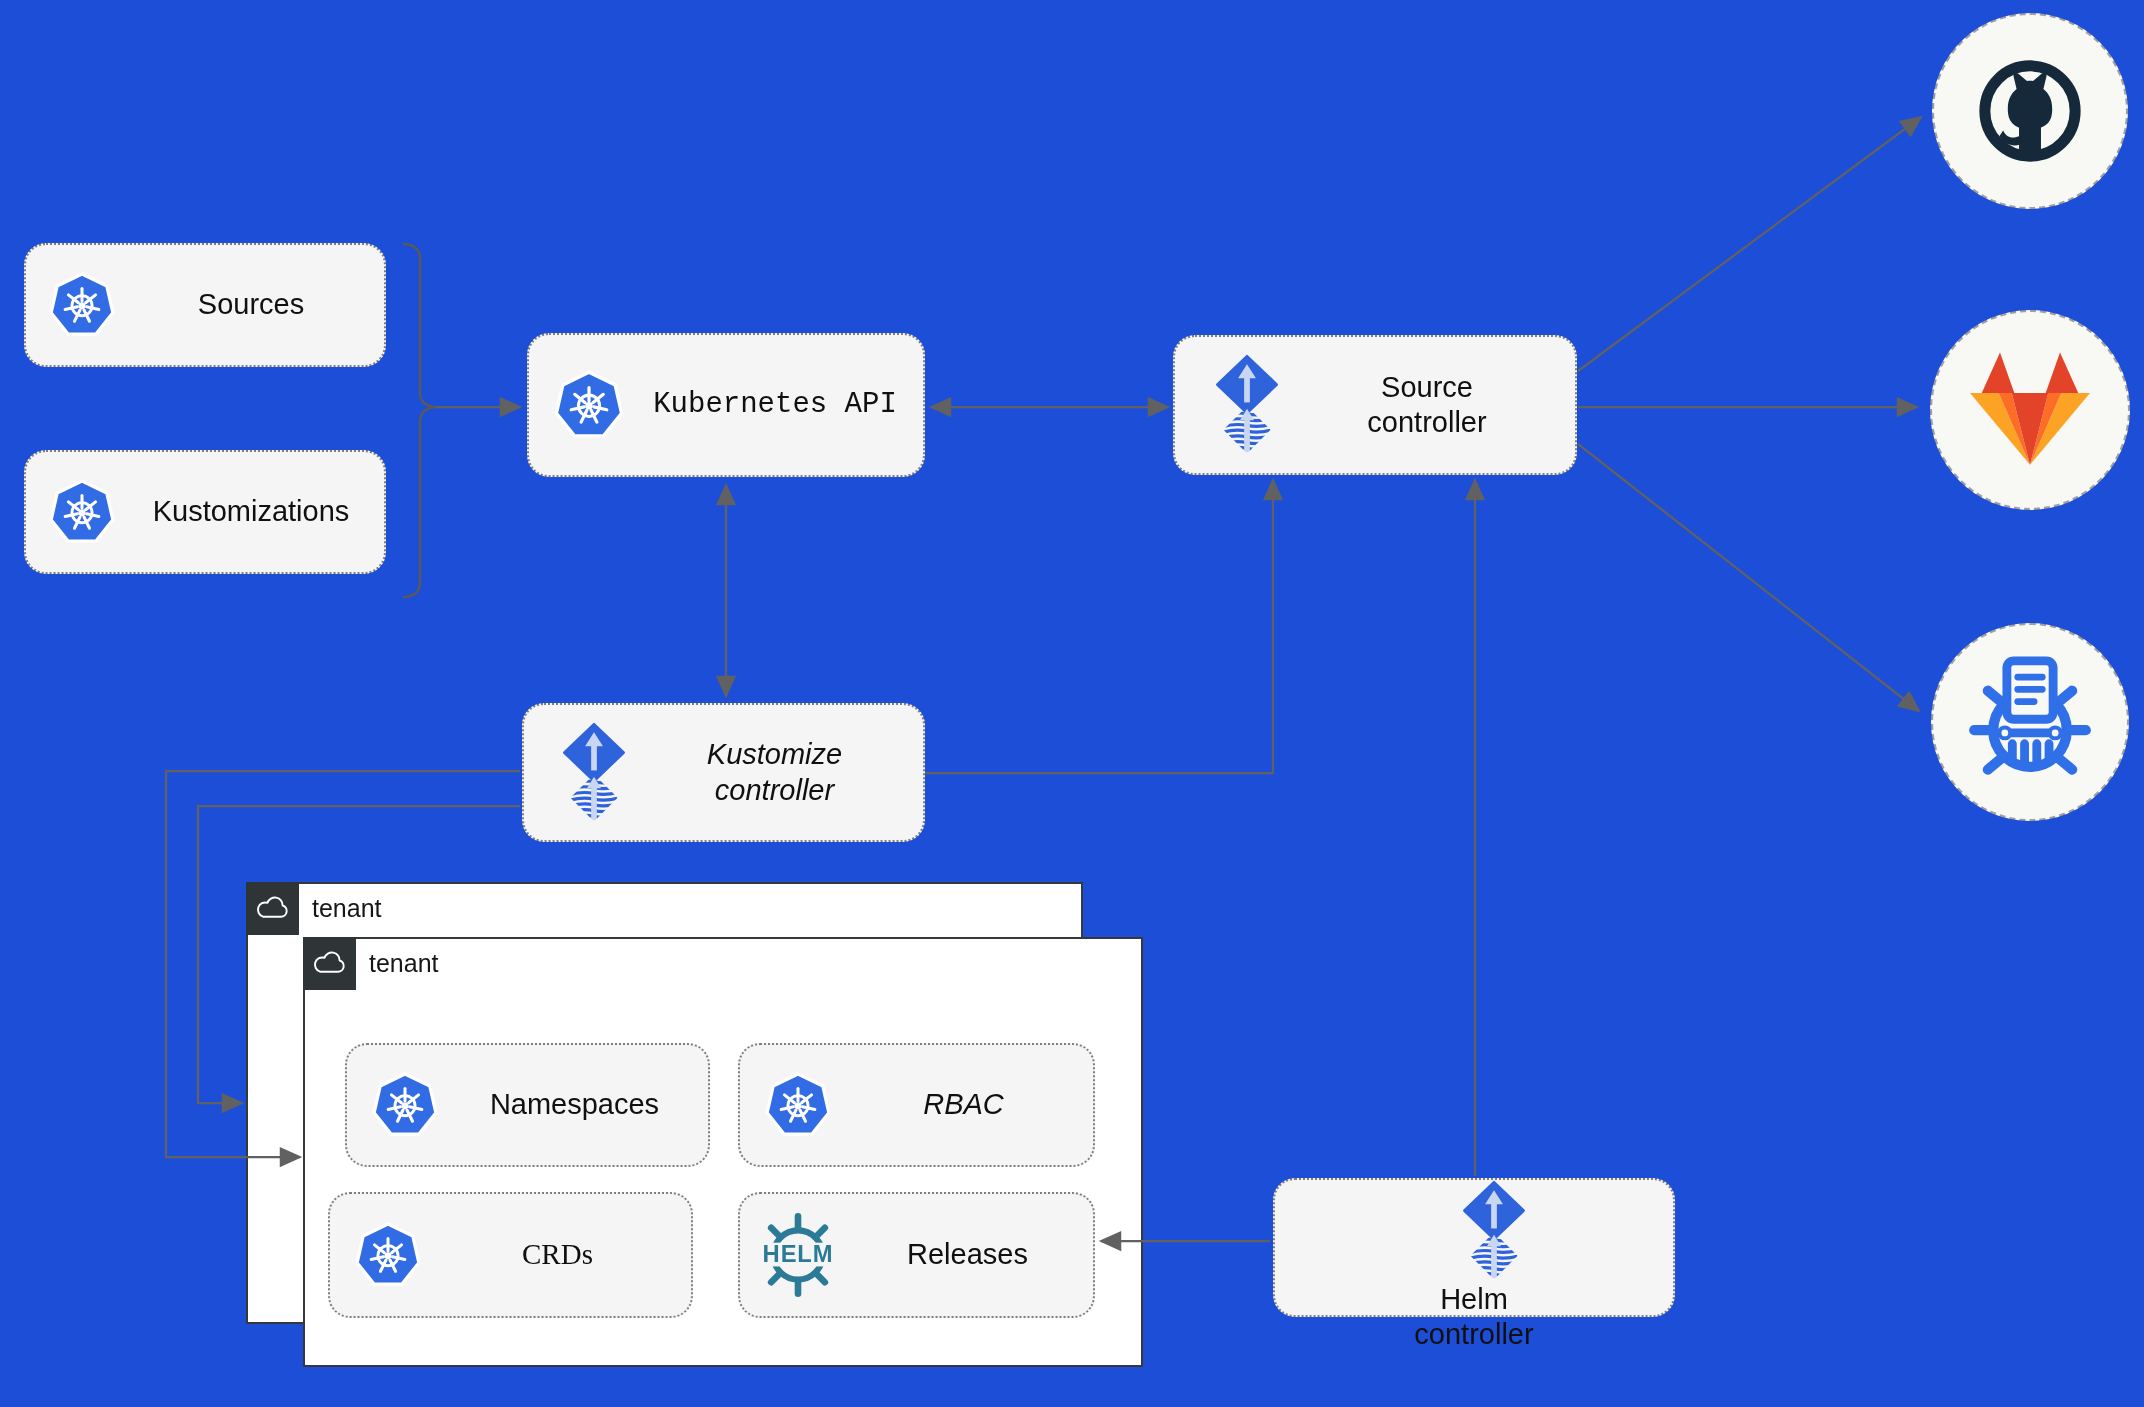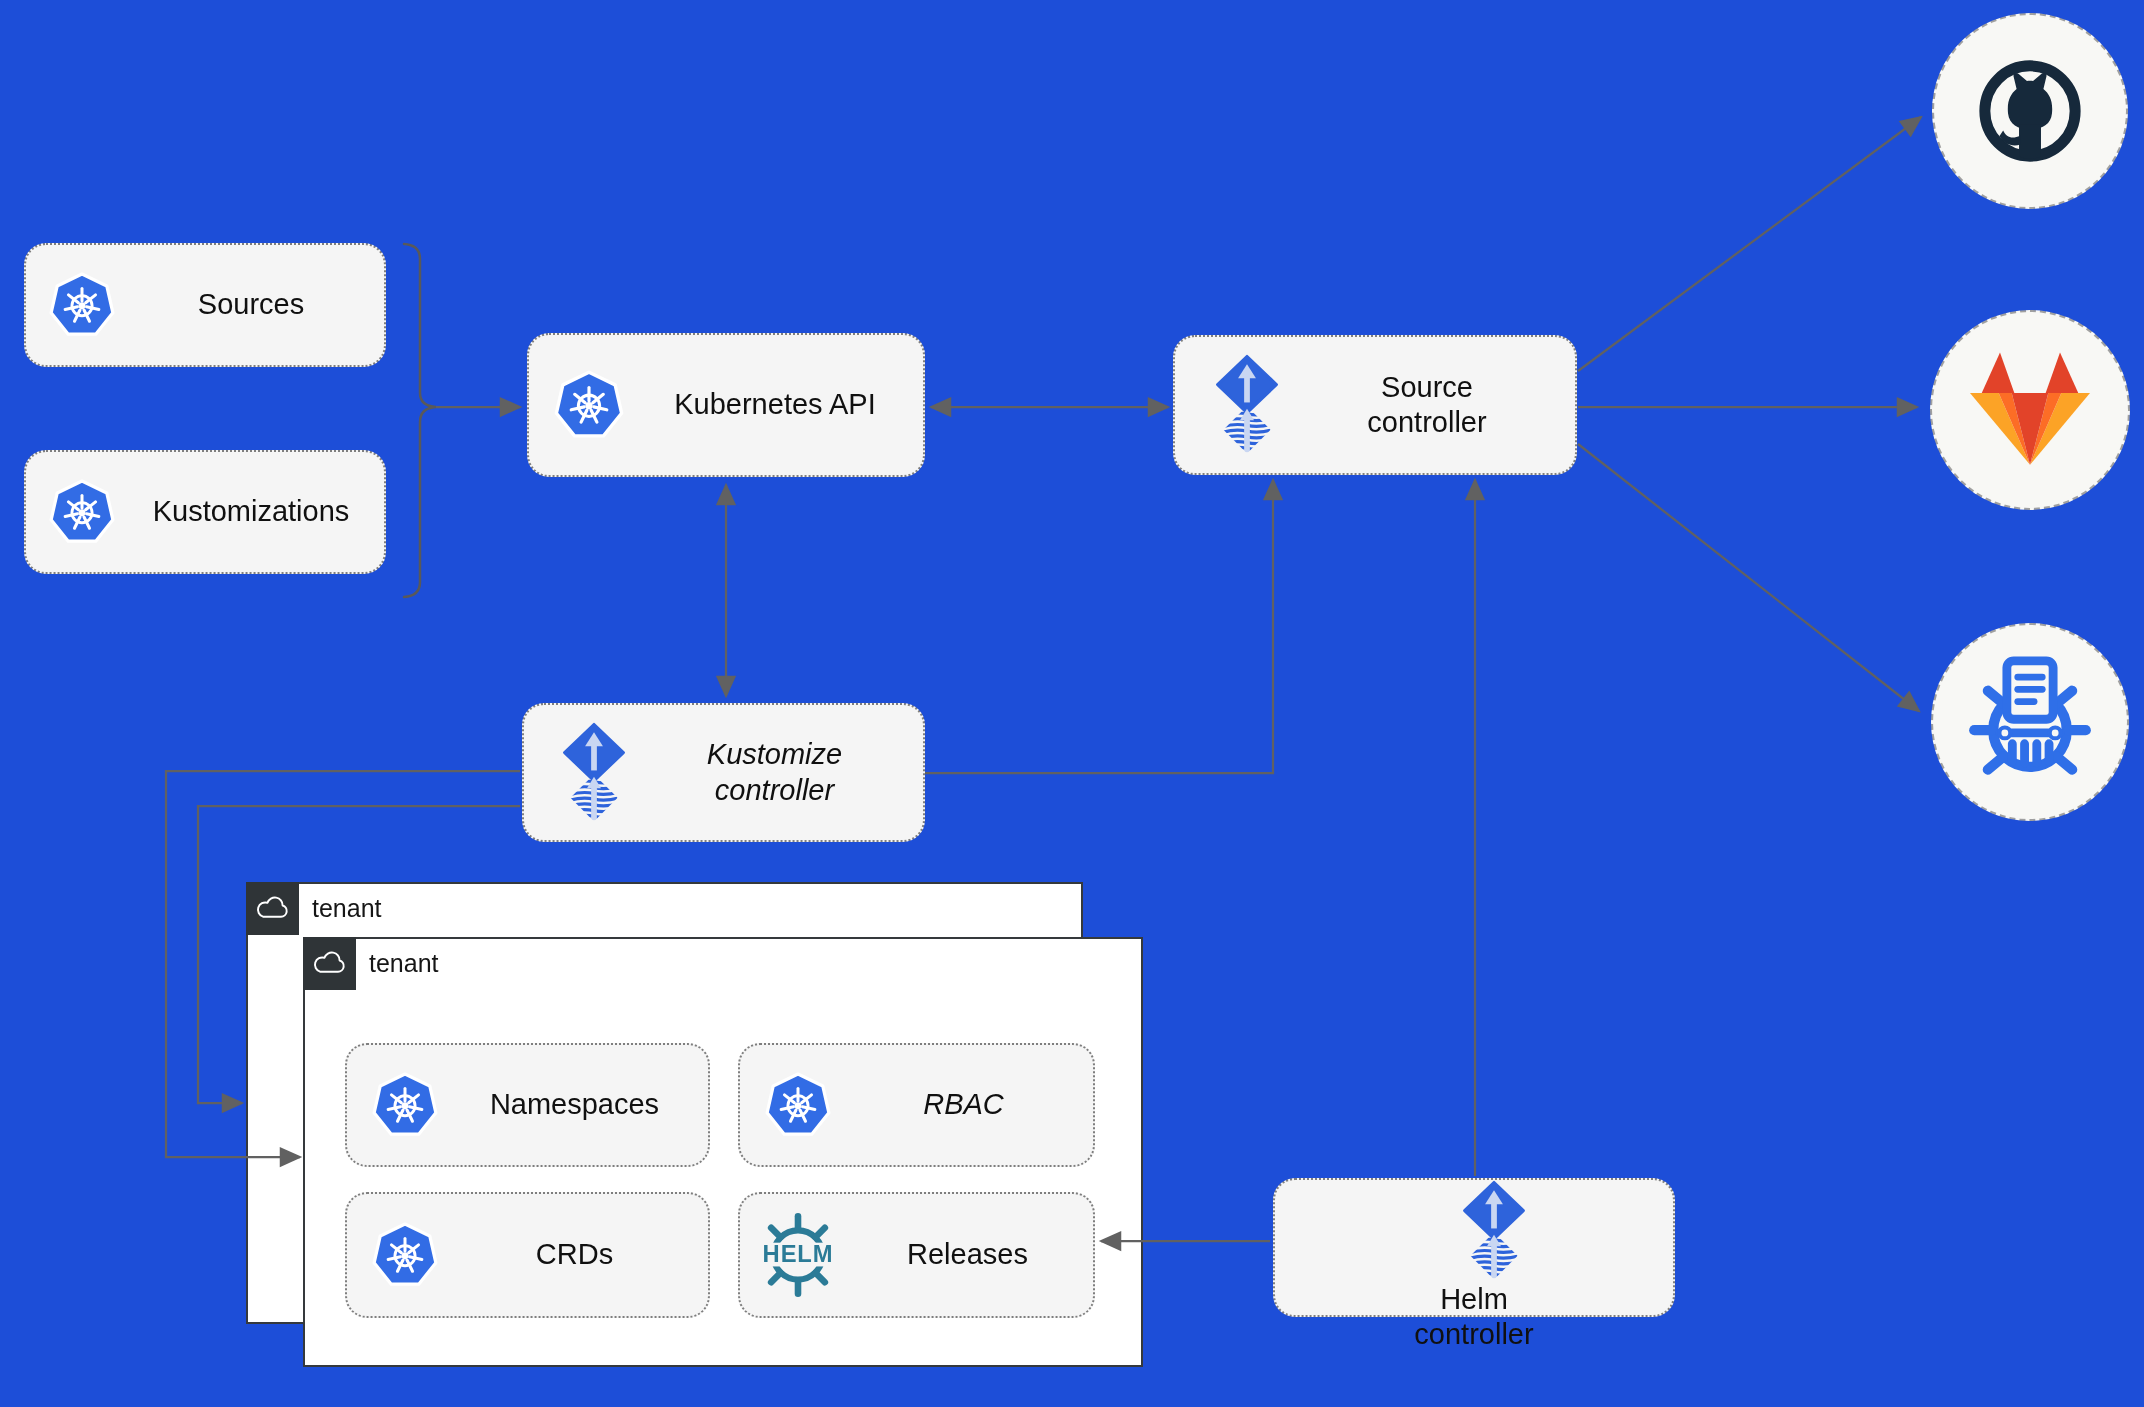--- a/index.html
+++ b/index.html
@@ -79,21 +79,21 @@
     <span class="label">Sources</span>
   </div>
 
   <div class="node" style="left:24px;top:450px;width:362px;height:124px;">
     <svg class="icon" width="72" height="72" style="margin-left:20px;">
         <use href="#sym-k8s"></use>
       </svg>
     <span class="label">Kustomizations</span>
   </div>
 
-  <div class="node" style="left:527px;top:333px;width:398px;height:144px;">
+  <div class="node" style="left:527px;top:333px;width:398px;height:144px;font-family:Liberation Mono, monospace;">
     <svg class="icon" width="76" height="76" style="margin-left:22px;">
         <use href="#sym-k8s"></use>
       </svg>
     <span class="label">Kubernetes API</span>
   </div>
 
   <div class="node" style="left:1173px;top:335px;width:404px;height:140px;">
     <svg class="icon" width="64" height="102" style="margin-left:40px;">
         <use href="#sym-flux"></use>
       </svg>
@@ -139,21 +139,21 @@
     <span class="label">Namespaces</span>
   </div>
 
   <div class="node" style="left:738px;top:1043px;width:357px;height:124px;font-style:italic;">
     <svg class="icon" width="72" height="72" style="margin-left:22px;">
         <use href="#sym-k8s"></use>
       </svg>
     <span class="label">RBAC</span>
   </div>
 
-  <div class="node" style="left:345px;top:1192px;width:365px;height:126px;">
+  <div class="node" style="left:328px;top:1192px;width:365px;height:126px;font-family:Liberation Serif, serif;">
     <svg class="icon" width="72" height="72" style="margin-left:22px;">
         <use href="#sym-k8s"></use>
       </svg>
     <span class="label">CRDs</span>
   </div>
 
   <div class="node" style="left:738px;top:1192px;width:357px;height:126px;">
     <svg class="icon" width="88" height="88" viewBox="0 0 100 100" style="margin-left:14px;">
       <circle cx="50" cy="50" r="28" fill="none" stroke="#2b7b97" stroke-width="7"></circle>
       <g stroke="#2b7b97" stroke-width="7.5" stroke-linecap="round">

